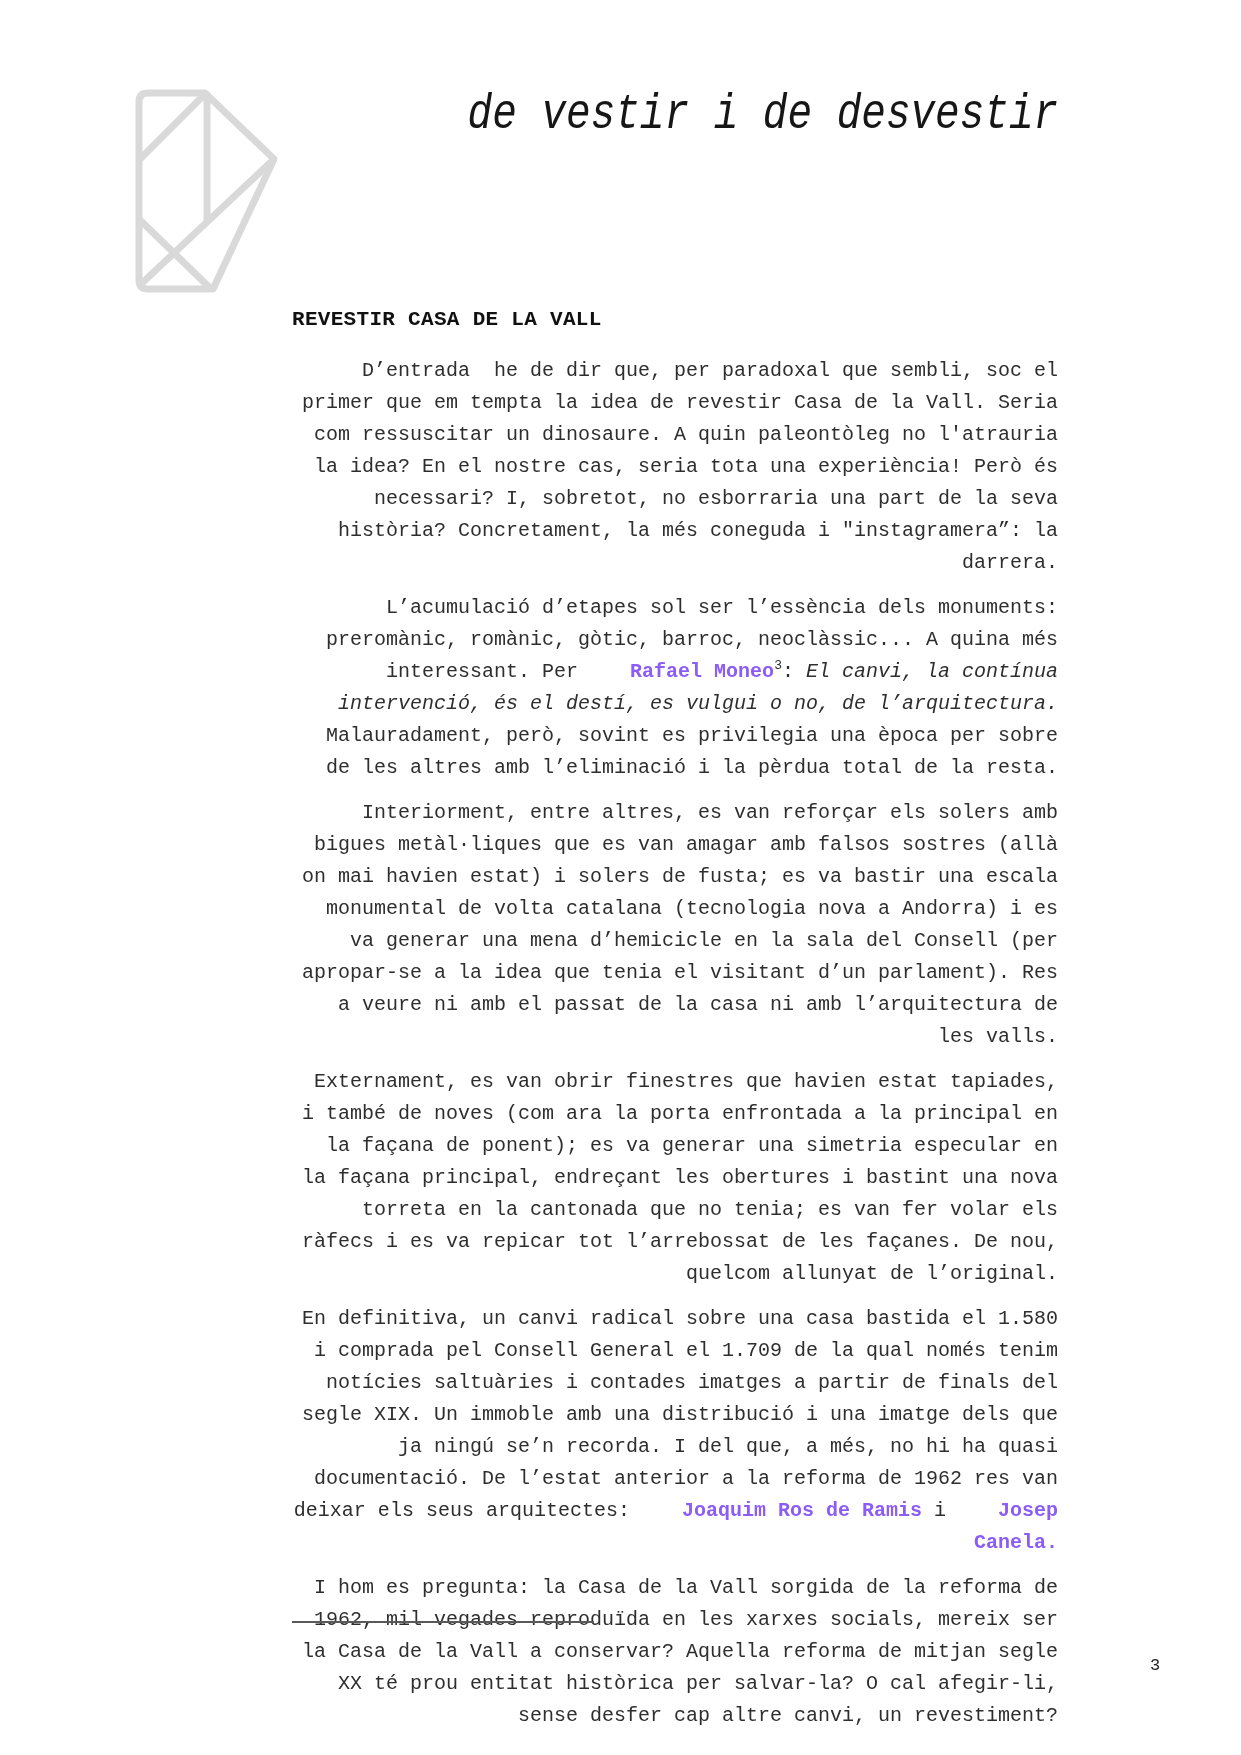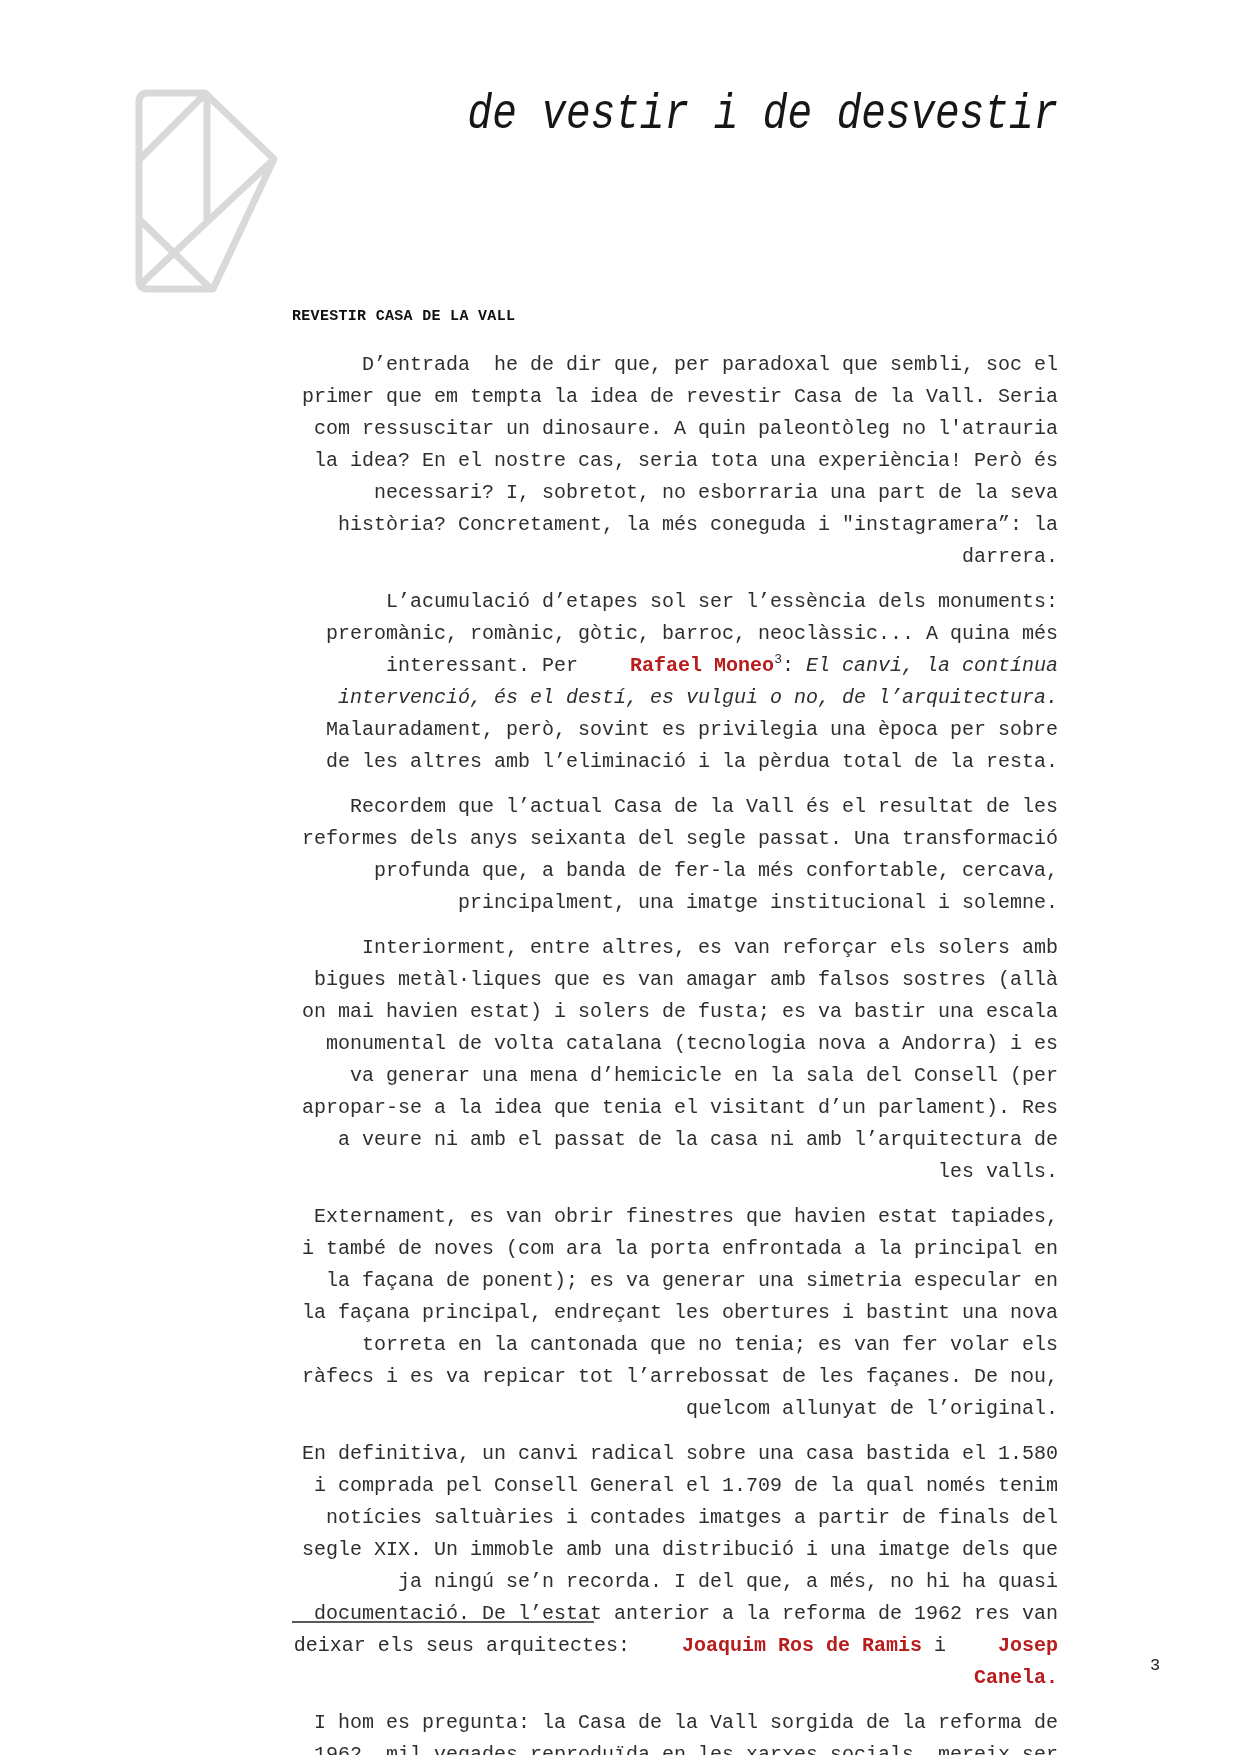--- a/index.html
+++ b/index.html
@@ -36,35 +36,35 @@
     transform-origin: 100% 50%;
     letter-spacing: 0px;
   }
   .main {
     position: absolute;
     left: 292px;
     top: 308px;
     width: 766px;
   }
   .heading {
-    font-size: 15px;
+    font-size: 21px;
     font-weight: 700;
     color: #111111;
     letter-spacing: 0.3px;
     margin: 0 0 24px 0;
   }
   .para {
     font-size: 20px;
     line-height: 32px;
     margin: 0 0 13px 0;
     text-align: right;
     white-space: pre-wrap;
     color: #2e2e2e;
   }
-  .para .b { font-weight: 700; color: #b91c1c; padding-left: 40px; }
+  .para .b { font-weight: 700; color: #8b5cf6; padding-left: 40px; }
   .para .i { font-style: italic; }
   .para sup {
     font-size: 13px;
     line-height: 0;
     vertical-align: super;
   }
   .fn-sep {
     position: absolute;
     left: 292px;
     top: 1621px;
@@ -108,21 +108,20 @@
     </g>
   </svg>
 
   <div class="doc-title">de vestir i de desvestir</div>
 
   <div class="main">
     <h1 class="heading">REVESTIR CASA DE LA VALL</h1>
     <div id="paragraphs">
         <p class="para"><span>D’entrada  he de dir que, per paradoxal que sembli, soc el primer que em tempta la idea de revestir Casa de la Vall. Seria com ressuscitar un dinosaure. A quin paleontòleg no l'atrauria la idea? En el nostre cas, seria tota una experiència! Però és necessari? I, sobretot, no esborraria una part de la seva història? Concretament, la més coneguda i "instagramera”: la darrera.</span></p>
         <p class="para"><span>L’acumulació d’etapes sol ser l’essència dels monuments: preromànic, romànic, gòtic, barroc, neoclàssic... A quina més interessant. Per </span><span class="b">Rafael Moneo</span><sup>3</sup><span>: </span><span class="i">El canvi, la contínua intervenció, és el destí, es vulgui o no, de l’arquitectura.</span><span>  Malauradament, però, sovint es privilegia una època per sobre de les altres amb l’eliminació i la pèrdua total de la resta.</span></p>
-        <p class="para"><span>Recordem que l’actual Casa de la Vall és el resultat de les reformes dels anys seixanta del segle passat. Una transformació profunda que, a banda de fer-la més confortable, cercava, principalment, una imatge institucional i solemne.</span></p>
         <p class="para"><span>Interiorment, entre altres, es van reforçar els solers amb bigues metàl·liques que es van amagar amb falsos sostres (allà on mai havien estat) i solers de fusta; es va bastir una escala monumental de volta catalana (tecnologia nova a Andorra) i es va generar una mena d’hemicicle en la sala del Consell (per apropar-se a la idea que tenia el visitant d’un parlament). Res a veure ni amb el passat de la casa ni amb l’arquitectura de les valls.</span></p>
         <p class="para"><span>Externament, es van obrir finestres que havien estat tapiades, i també de noves (com ara la porta enfrontada a la principal en la façana de ponent); es va generar una simetria especular en la façana principal, endreçant les obertures i bastint una nova torreta en la cantonada que no tenia; es van fer volar els ràfecs i es va repicar tot l’arrebossat de les façanes. De nou, quelcom allunyat de l’original.</span></p>
         <p class="para"><span>En definitiva, un canvi radical sobre una casa bastida el 1.580 i comprada pel Consell General el 1.709 de la qual només tenim notícies saltuàries i contades imatges a partir de finals del segle XIX. Un immoble amb una distribució i una imatge dels que ja ningú se’n recorda. I del que, a més, no hi ha quasi documentació. De l’estat anterior a la reforma de 1962 res van deixar els seus arquitectes: </span><span class="b">Joaquim Ros de Ramis</span><span> i </span><span class="b">Josep Canela.</span></p>
         <p class="para"><span>I hom es pregunta: la Casa de la Vall sorgida de la reforma de 1962, mil vegades reproduïda en les xarxes socials, mereix ser la Casa de la Vall a conservar? Aquella reforma de mitjan segle XX té prou entitat històrica per salvar-la? O cal afegir-li, sense desfer cap altre canvi, un revestiment?</span></p>
       </div>
   </div>
 
   <div class="fn-sep"></div>
 
 

